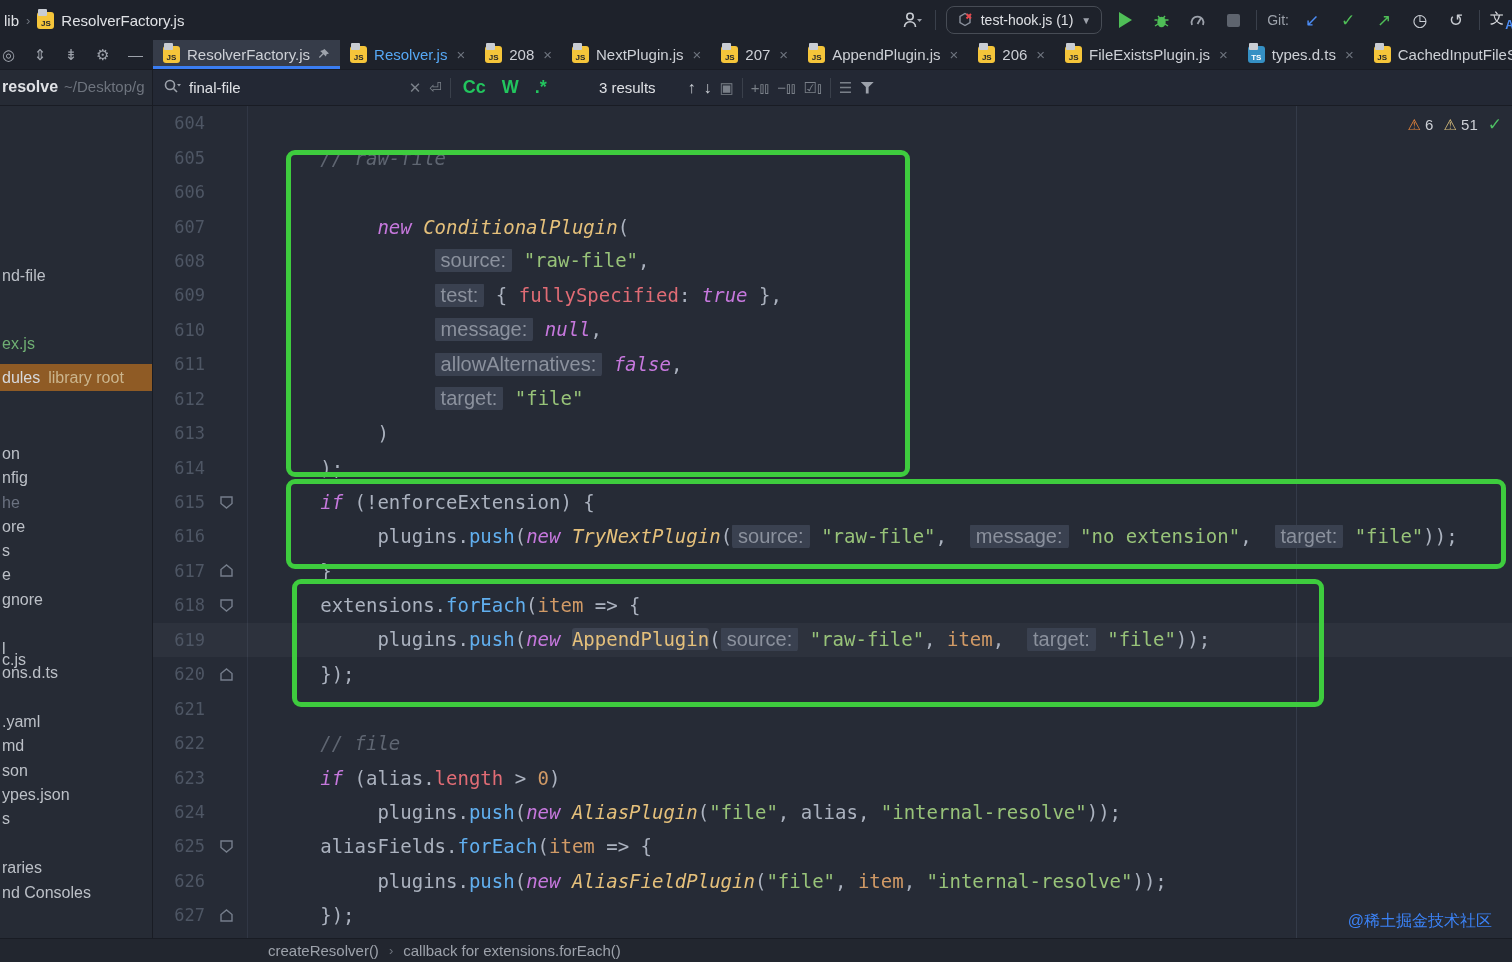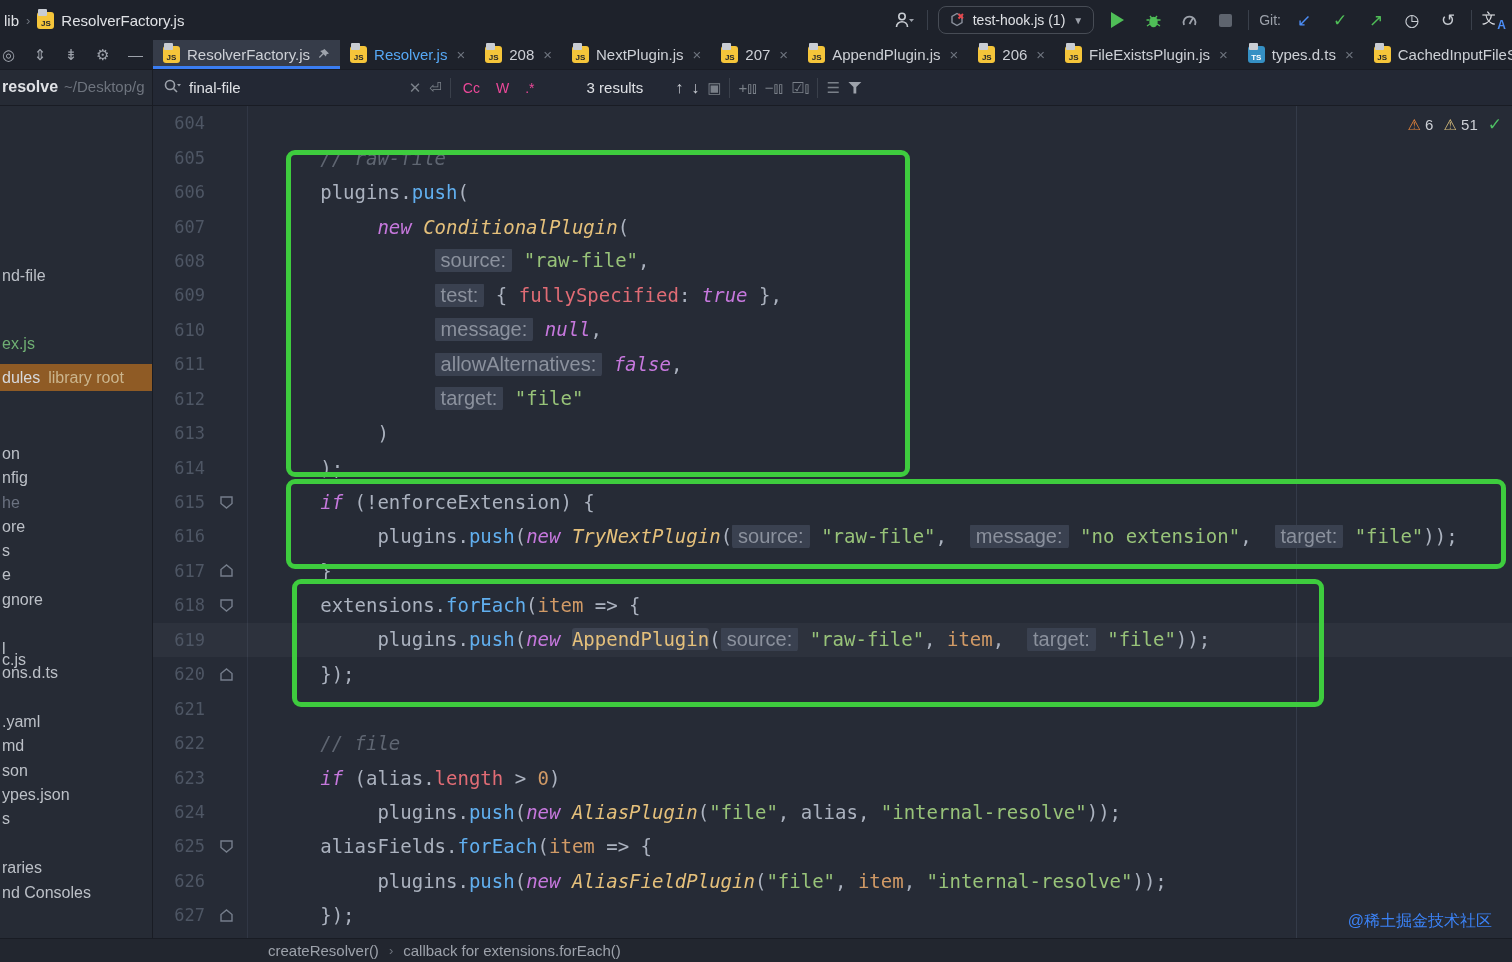--- a/index.html
+++ b/index.html
@@ -9,21 +9,21 @@
   
   .titlebar { position:absolute; left:0; top:0; width:1512px; height:40px;
     background:#1E222B; display:flex; align-items:center; }
   .tb-crumb { display:flex; align-items:center; gap:7px; padding-left:4px; font-size:15px; color:#DFE1E5; }
   .crumb-sep { color:#6E747E; font-size:13px; }
   .fic { display:inline-flex; width:17px; height:17px; border-radius:3px; align-items:flex-end; justify-content:center;
     font-size:8px; font-weight:bold; line-height:10px; position:relative; flex:none; }
   .fic.js { background:#F5C53A; color:#1E222B; }
   .fic.ts { background:#3590C4; color:#fff; }
   .fic::before { content:""; position:absolute; top:-3px; left:1px; width:9px; height:7px; background:#C9CDD3; border-radius:1px; }
-  .tb-right { margin-left:auto; display:flex; align-items:center; gap:10px; padding-right:8px; }
+  .tb-right { margin-left:auto; display:flex; align-items:center; gap:10px; }
   .runwidget { display:flex; align-items:center; gap:8px; border:1px solid #474C55; border-radius:8px;
     height:28px; padding:0 10px; font-size:14px; color:#DFE1E5; }
   .hexico { position:relative; width:16px; height:16px; }
   .hexico svg { display:block; }
   .caret { color:#9DA2AB; font-size:10px; }
   .icobtn { display:inline-flex; width:26px; height:26px; align-items:center; justify-content:center; font-size:17px; }
   .play { width:0; height:0; border-left:13px solid #4FBE57; border-top:8px solid transparent; border-bottom:8px solid transparent; }
   .stopsq { width:13px; height:13px; background:#5E646E; border-radius:2px; }
   .gitlabel { color:#9DA2AB; font-size:14px; }
   .vsep { width:1px; height:20px; background:#3A404B; }
@@ -48,21 +48,21 @@
   
   .searchrow { position:absolute; left:0; top:70px; width:1512px; height:36px; background:#232834;
     border-bottom:1px solid #191C24; display:flex; }
   .projhead { width:153px; flex:none; display:flex; align-items:baseline; gap:6px; padding:8px 0 0 2px;
     background:#262B35; border-right:1px solid #191C24; overflow:hidden; white-space:nowrap; }
   .projname { font-weight:bold; color:#DFE1E5; font-size:16px; }
   .projpath { color:#6E747E; font-size:15px; }
   .searchbar { flex:1; display:flex; align-items:center; gap:8px; padding-left:10px; font-size:15px; }
   .sdim { color:#7A8089; }
   .squery { color:#DFE1E5; }
-  .stoggle { color:#ec4899; font-size:14px; padding:2px 4px; }
+  .stoggle { color:#22c55e; font-size:18px; padding:2px 4px;font-weight:bold; }
   .sresults { color:#DFE1E5; margin-left:40px; }
   .sarrow { color:#C9CDD3; font-size:16px; }
   .funnel { width:14px; height:12px; background:#9DA2AB; clip-path:polygon(0 0,100% 0,60% 45%,60% 100%,40% 100%,40% 45%); }
 
   
   .projtree { position:absolute; left:0; top:106px; width:153px; height:832px; background:#262B35;
     border-right:1px solid #191C24; overflow:hidden; font-size:16px; color:#BCC0C7; }
   .pitem { position:absolute; left:0; width:153px; height:24px; line-height:24px; padding-left:2px; white-space:nowrap; }
   .pitem.green { color:#6FAF73; }
   .pitem.dim { color:#6B7280; }
@@ -302,21 +302,20 @@
         <span class="code"></span>
       </div>
       <div class="row">
         <span class="lnum">605</span>
         <span class="fold"></span>
         <span class="code"><span class="tk-cmt">     // raw-file</span></span>
       </div>
       <div class="row">
         <span class="lnum">606</span>
         <span class="fold"></span>
-        <span class="code"><span>     plugins.</span><span class="tk-fn">push</span><span>(</span></span>
       </div>
       <div class="row">
         <span class="lnum">607</span>
         <span class="fold"></span>
         <span class="code"><span>          </span><span class="tk-kw">new</span><span> </span><span class="tk-cls">ConditionalPlugin</span><span>(</span></span>
       </div>
       <div class="row">
         <span class="lnum">608</span>
         <span class="fold"></span>
         <span class="code"><span>               </span><span class="tk-hint">source:</span><span> </span><span class="tk-str">"raw-file"</span><span>,</span></span>

